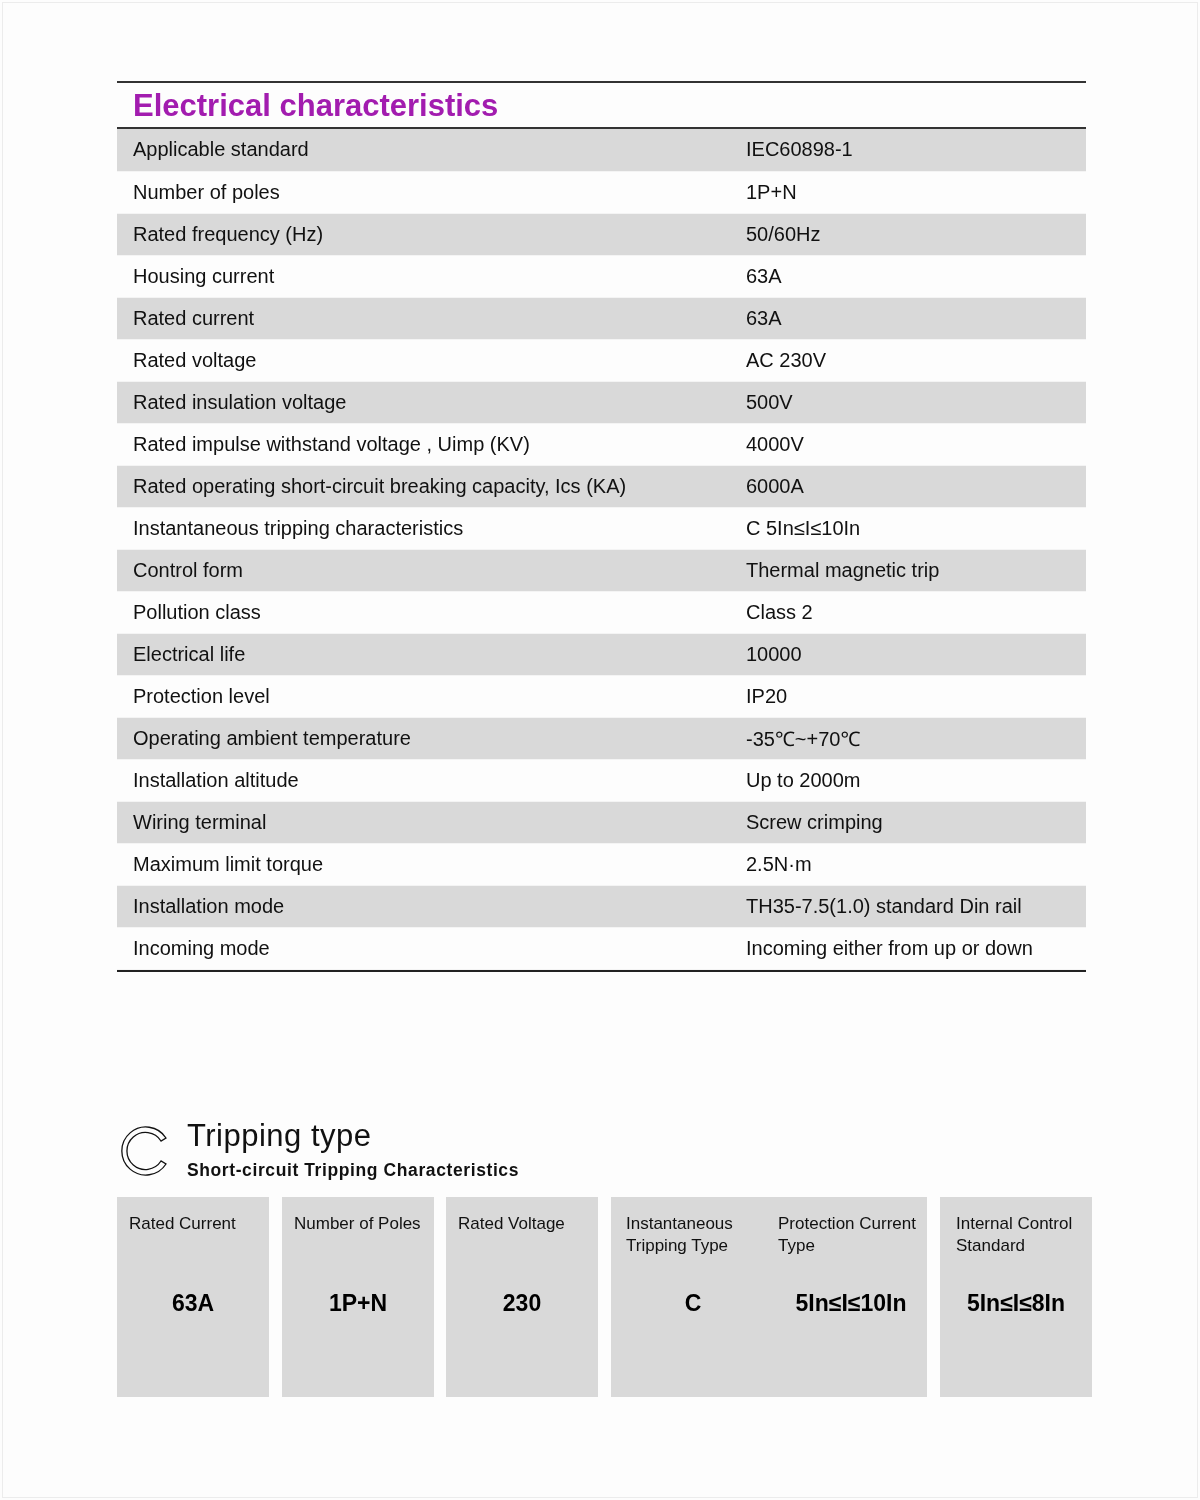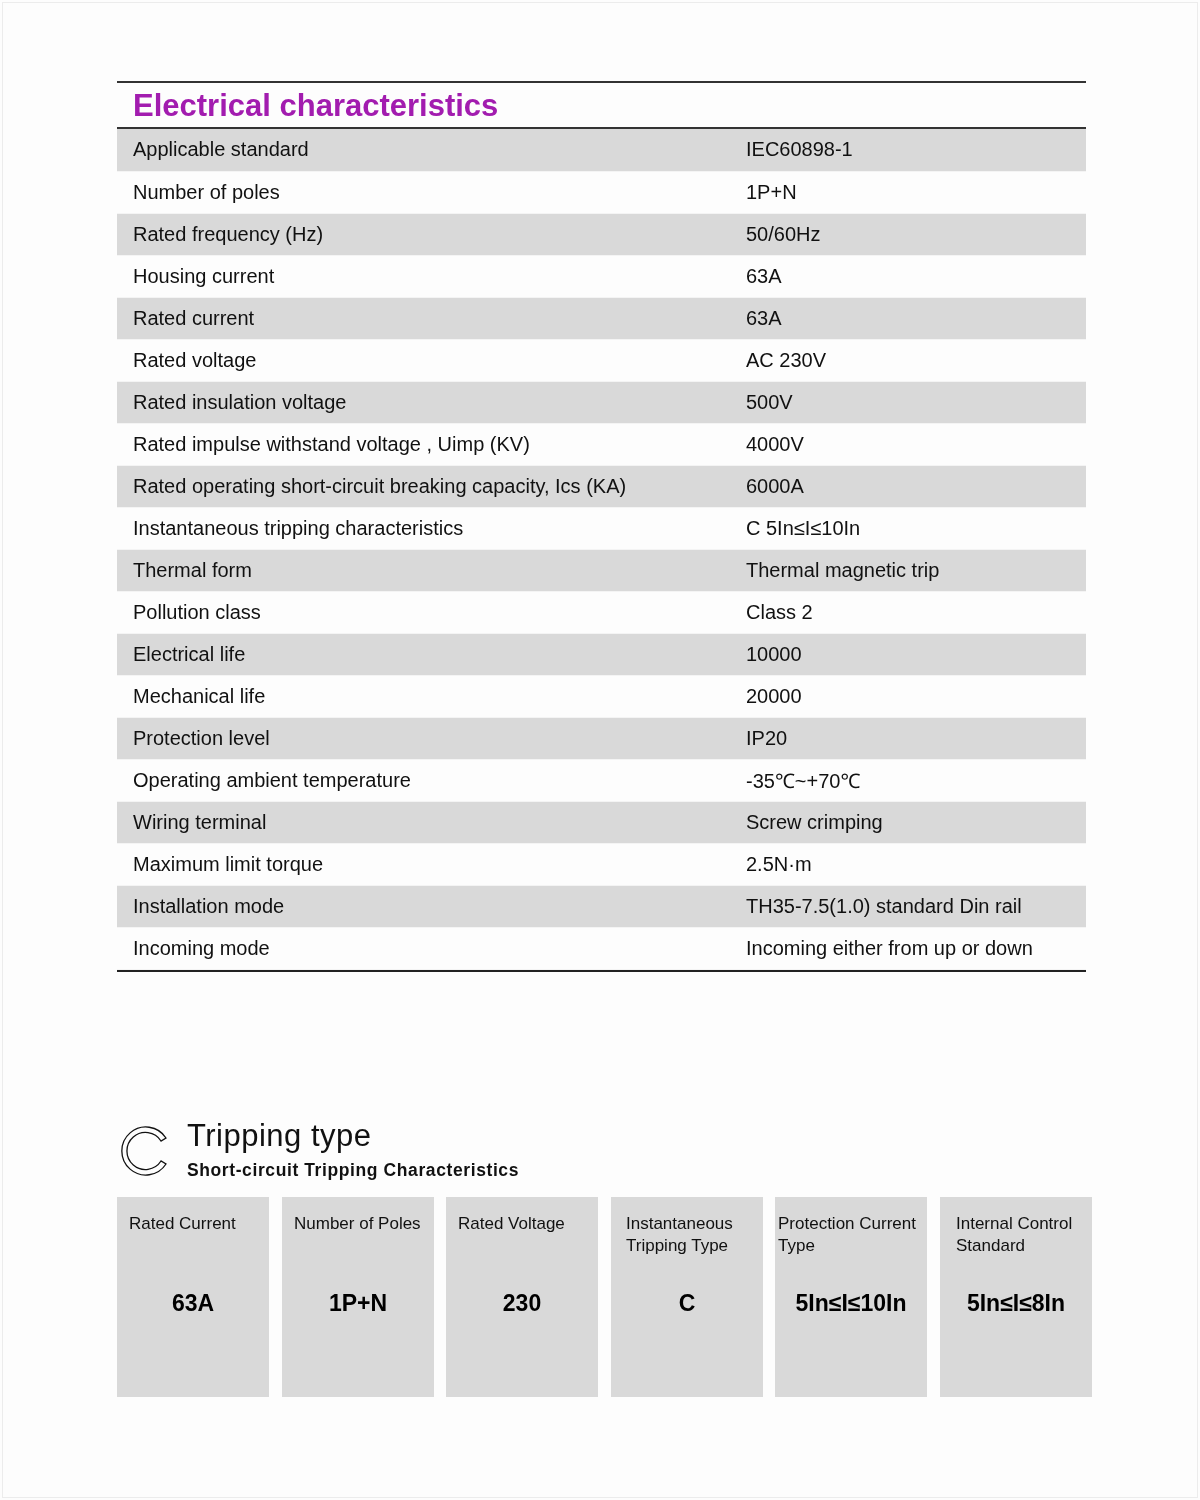--- a/index.html
+++ b/index.html
@@ -111,42 +111,42 @@
         </tr>
       <tr class="spec-row">
           <td class="label">Rated operating short-circuit breaking capacity, Ics (KA)</td>
           <td class="value">6000A</td>
         </tr>
       <tr class="spec-row">
           <td class="label">Instantaneous tripping characteristics</td>
           <td class="value">C 5In≤I≤10In</td>
         </tr>
       <tr class="spec-row">
-          <td class="label">Thermal form</td>
+          <td class="label">Control form</td>
           <td class="value">Thermal magnetic trip</td>
         </tr>
       <tr class="spec-row">
           <td class="label">Pollution class</td>
           <td class="value">Class 2</td>
         </tr>
       <tr class="spec-row">
           <td class="label">Electrical life</td>
           <td class="value">10000</td>
         </tr>
       <tr class="spec-row">
-          <td class="label">Mechanical life</td>
-          <td class="value">20000</td>
-        </tr>
-      <tr class="spec-row">
           <td class="label">Protection level</td>
           <td class="value">IP20</td>
         </tr>
       <tr class="spec-row">
           <td class="label">Operating ambient temperature</td>
           <td class="value">-35℃~+70℃</td>
+        </tr>
+      <tr class="spec-row">
+          <td class="label">Installation altitude</td>
+          <td class="value">Up to 2000m</td>
         </tr>
       <tr class="spec-row">
           <td class="label">Wiring terminal</td>
           <td class="value">Screw crimping</td>
         </tr>
       <tr class="spec-row">
           <td class="label">Maximum limit torque</td>
           <td class="value">2.5N·m</td>
         </tr>
       <tr class="spec-row">
@@ -176,21 +176,21 @@
     <div class="card-value">63A</div>
   </div>
   <div class="card" style="left:165px;">
     <div class="card-label">Number of Poles</div>
     <div class="card-value">1P+N</div>
   </div>
   <div class="card" style="left:329px;">
     <div class="card-label">Rated Voltage</div>
     <div class="card-value">230</div>
   </div>
-  <div class="card" style="left:494px;">
+  <div class="card" style="left:494px;padding-left:12px;">
     <div class="card-label" style="left:15px;">Instantaneous Tripping Type</div>
     <div class="card-value">C</div>
   </div>
   <div class="card" style="left:658px;">
     <div class="card-label" style="left:3px;">Protection Current Type</div>
     <div class="card-value">5In≤I≤10In</div>
   </div>
   <div class="card" style="left:823px;">
     <div class="card-label" style="left:16px;">Internal Control Standard</div>
     <div class="card-value">5In≤I≤8In</div>

